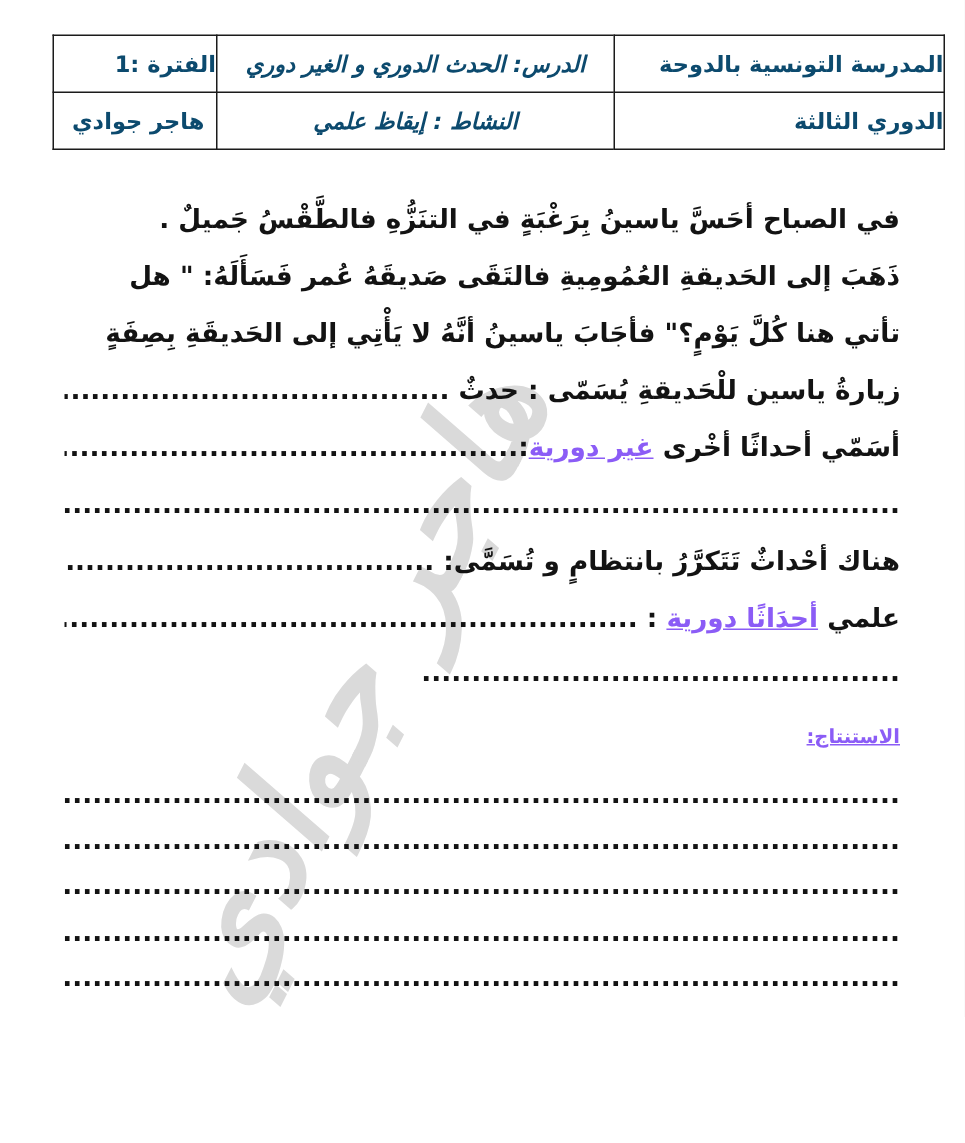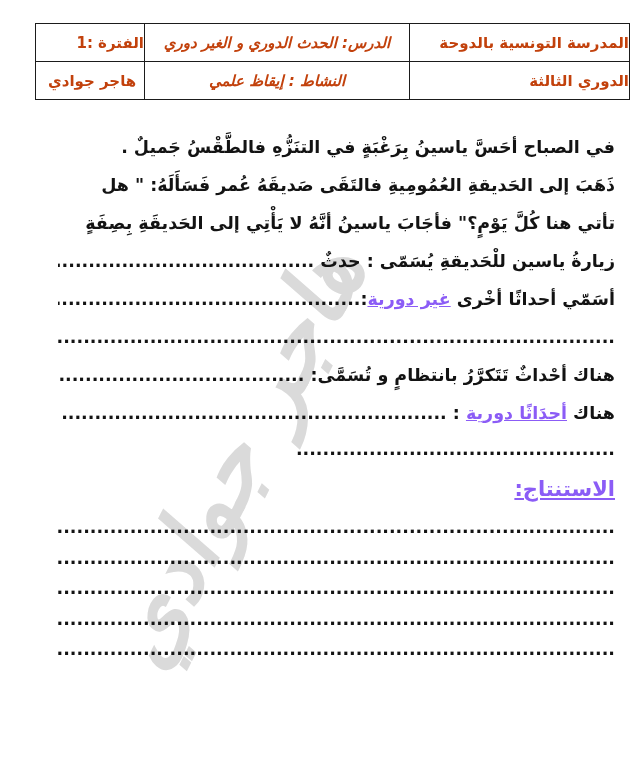--- a/index.html
+++ b/index.html
@@ -22,21 +22,21 @@
     top: 23px;
     right: 13px;
     z-index: 2;
     border-collapse: collapse;
     table-layout: fixed;
   }
   .header-table td {
     border: 1.6px solid #1b1b1b;
     font-weight: bold;
     font-size: 15px;
-    color: #c2410c;
+    color: #0c4a6e;
     height: 38px;
     padding: 2px 0;
     vertical-align: middle;
     white-space: nowrap;
     overflow: hidden;
   }
   td.col-school  { width: 220px; text-align: right; }
   td.col-lesson  { width: 265px; text-align: center; font-style: italic; }
   td.col-period  { width: 109px; text-align: right; }
   td.cell-teacher { text-align: left; padding-left: 12px; }
@@ -51,21 +51,21 @@
     font-weight: bold;
     font-style: italic;
     color: #dadada;
     white-space: nowrap;
     pointer-events: none;
   }
   
   .sheet-body {
     position: absolute;
     top: 128px;
-    right: 28px;
+    right: 43px;
     width: 557px;
     z-index: 1;
   }
   .line {
     font-size: 17.5px;
     font-weight: bold;
     color: #131313;
     line-height: 38px;
     text-align: right;
     white-space: nowrap;
@@ -73,21 +73,21 @@
   }
   .red-ul {
     color: #8b5cf6;
     text-decoration: underline;
   }
   .dots-mid { line-height: 34px; }
   .conclusion-title {
     line-height: 46px;
     font-size: 19px;
   }
-  .conclusion-title .red-ul { font-size: 21px; }
+  .conclusion-title .red-ul { font-size: 13px; }
   .dots-small { line-height: 30.5px; }
 </style>
 </head>
 <body>
 
 <div class="page">
 
   <div class="watermark">هاجر جوادي</div>
 
   <table class="header-table">
@@ -111,21 +111,21 @@
     <p class="line">تأتي هنا كُلَّ يَوْمٍ؟" فأجَابَ ياسينُ أنَّهُ لا يَأْتِي إلى الحَديقَةِ بِصِفَةٍ</p>
 
     <p class="line">زيارةُ ياسين للْحَديقةِ يُسَمّى : حدثٌ .........................................</p>
 
     <p class="line"><span>أسَمّي أحداثًا أخْرى </span><span class="red-ul">غير دورية</span><span>:....................................................</span></p>
 
     <p class="line">....................................................................................................</p>
 
     <p class="line">هناك أحْداثٌ تَتَكرَّرُ بانتظامٍ و تُسَمَّى: ........................................</p>
 
-    <p class="line"><span>هناك </span><span class="red-ul">أحدَاثًا دورية</span><span> : ..........................................................</span></p>
+    <p class="line"><span>علمي </span><span class="red-ul">أحدَاثًا دورية</span><span> : ..........................................................</span></p>
 
     <p class="line dots-mid">................................................</p>
 
     <p class="line conclusion-title"><span class="red-ul">الاستنتاج:</span></p>
 
     <p class="line dots-small">....................................................................................................</p>
     <p class="line dots-small">....................................................................................................</p>
     <p class="line dots-small">....................................................................................................</p>
     <p class="line dots-small">....................................................................................................</p>
     <p class="line dots-small">....................................................................................................</p>

